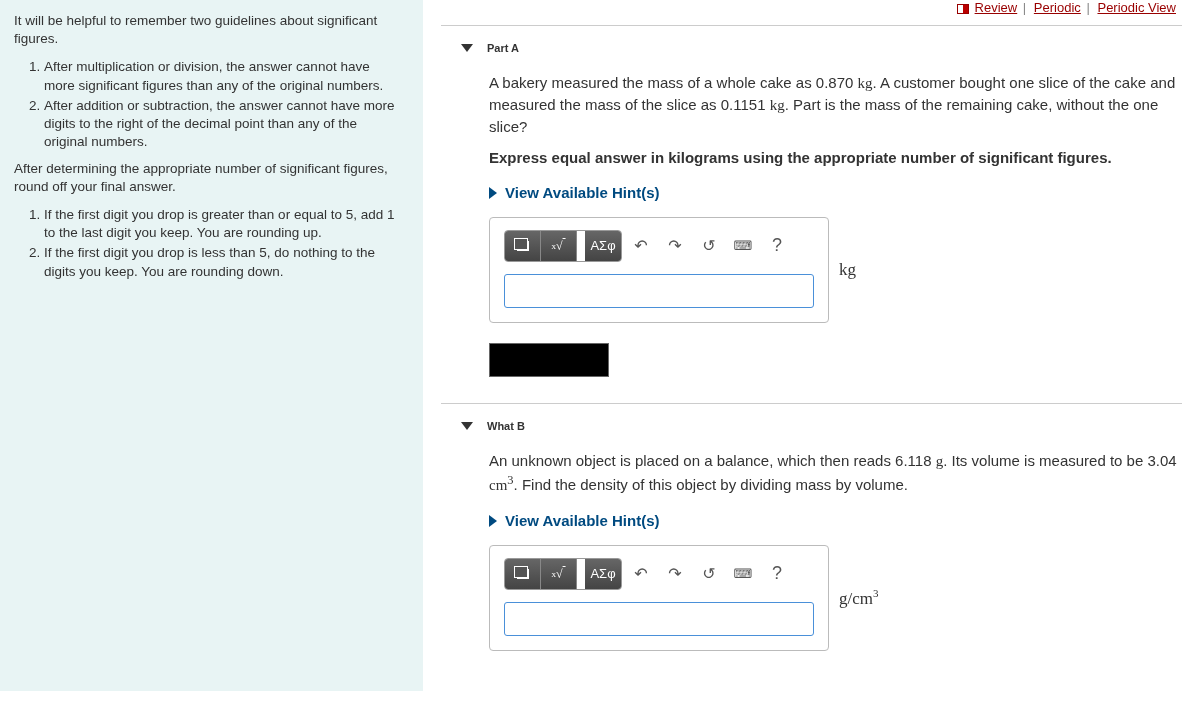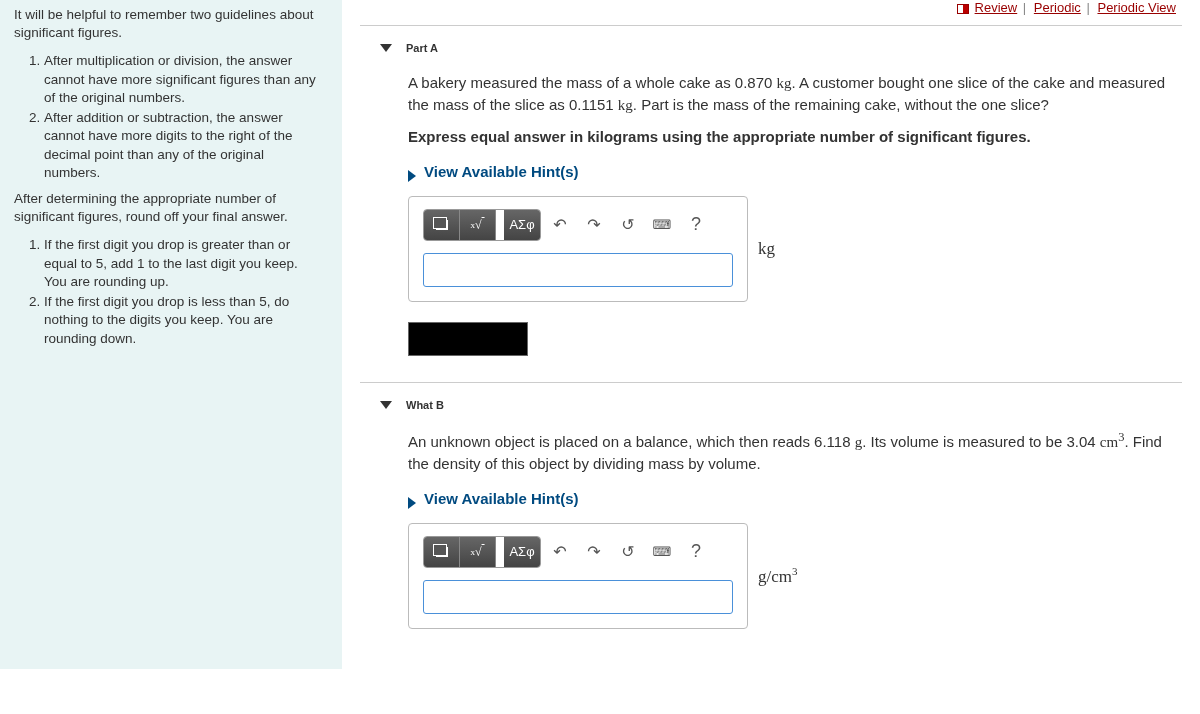--- a/index.html
+++ b/index.html
@@ -1,33 +1,33 @@
 <!DOCTYPE html>
 <html><head>
 <meta charset="utf-8">
 <style>
   * { box-sizing: border-box; margin: 0; padding: 0; }
   body { font-family: Arial, Helvetica, sans-serif; font-size: 14px; color: #333; background: #fff; }
   .container { display: flex; width: 1200px; }
-  .sidebar { width: 342px; background: #e8f4f4; padding: 6px 14px; font-size: 13.5px; line-height: 1.35; }
+  .sidebar { width: 423px; background: #e8f4f4; padding: 12px 14px; font-size: 13.5px; line-height: 1.35; }
   .sidebar p { margin-bottom: 10px; }
   .sidebar ol { padding-left: 30px; margin-bottom: 8px; }
   .sidebar ol li { margin-bottom: 2px; padding-right: 6px; }
   .main { flex: 1; padding: 0 18px 20px 18px; position: relative; }
   .top-links { text-align: right; font-size: 13px; padding: 0 6px 4px 0; }
   .top-links a { color: #990000; text-decoration: underline; margin-left: 2px; }
   .top-links .sep { color: #888; margin: 0 2px; }
   .hr { border: none; border-top: 1px solid #ccc; margin: 6px 0 10px 0; }
   .part { padding: 6px 0 20px 20px; }
   .part-header { display: flex; align-items: center; font-weight: bold; font-size: 11px; margin-bottom: 18px; cursor: pointer; }
   .part-header .tri { display:inline-block; width:0; height:0; border-left:6px solid transparent; border-right:6px solid transparent; border-top:8px solid #333; margin-right: 14px; }
   .part-body { padding-left: 28px; font-size: 15px; line-height: 1.4; }
   .part-body p { margin-bottom: 10px; }
   .instr { font-weight: bold; }
-  .hints { color: #004a80; font-weight: bold; cursor: pointer; display:inline-flex; align-items:flex-end; margin: 4px 0 14px 0; }
+  .hints { color: #004a80; font-weight: bold; cursor: pointer; display:inline-flex; align-items:center; margin: 4px 0 14px 0; }
   .hints .tri-r { display:inline-block; width:0; height:0; border-top:6px solid transparent; border-bottom:6px solid transparent; border-left:8px solid #004a80; margin-right: 8px; }
   .answer-box { border: 1px solid #bbb; border-radius: 4px; padding: 12px 14px 14px 14px; width: 340px; display:inline-block; vertical-align: top; background:#fff; }
   .toolbar { display:flex; align-items:center; gap:4px; margin-bottom: 12px; }
   .tool-group { display:flex; border:1px solid #999; border-radius:4px; overflow:hidden; }
   .tool-btn { width:36px; height:30px; display:flex; align-items:center; justify-content:center; background: linear-gradient(#666,#444); color:#fff; font-size:13px; cursor:pointer; border-right:1px solid #888; }
   .tool-btn:last-child { border-right:none;margin-left:8px; }
   .tool-plain { width:30px; height:30px; display:flex; align-items:center; justify-content:center; color:#555; cursor:pointer; font-size:16px; border-radius:3px; }
   .ans-row { display:flex; align-items:center; gap:10px; }
   .ans-input { flex:1; height:34px; border:1px solid #4a90d9; border-radius:3px; padding:4px 6px; font-size:15px; }
   .unit { font-family: Georgia, 'Times New Roman', serif; font-size: 17px; margin-left: 10px; display:inline-block; }

